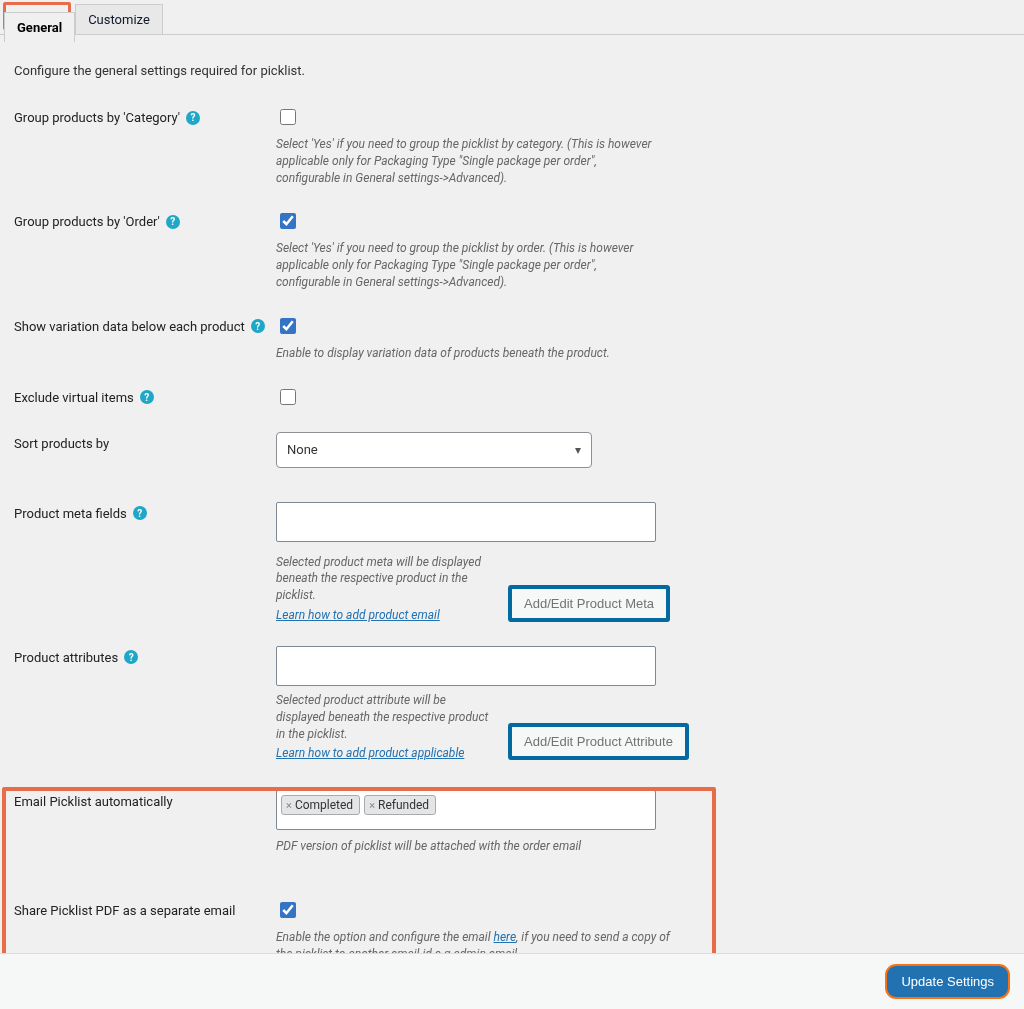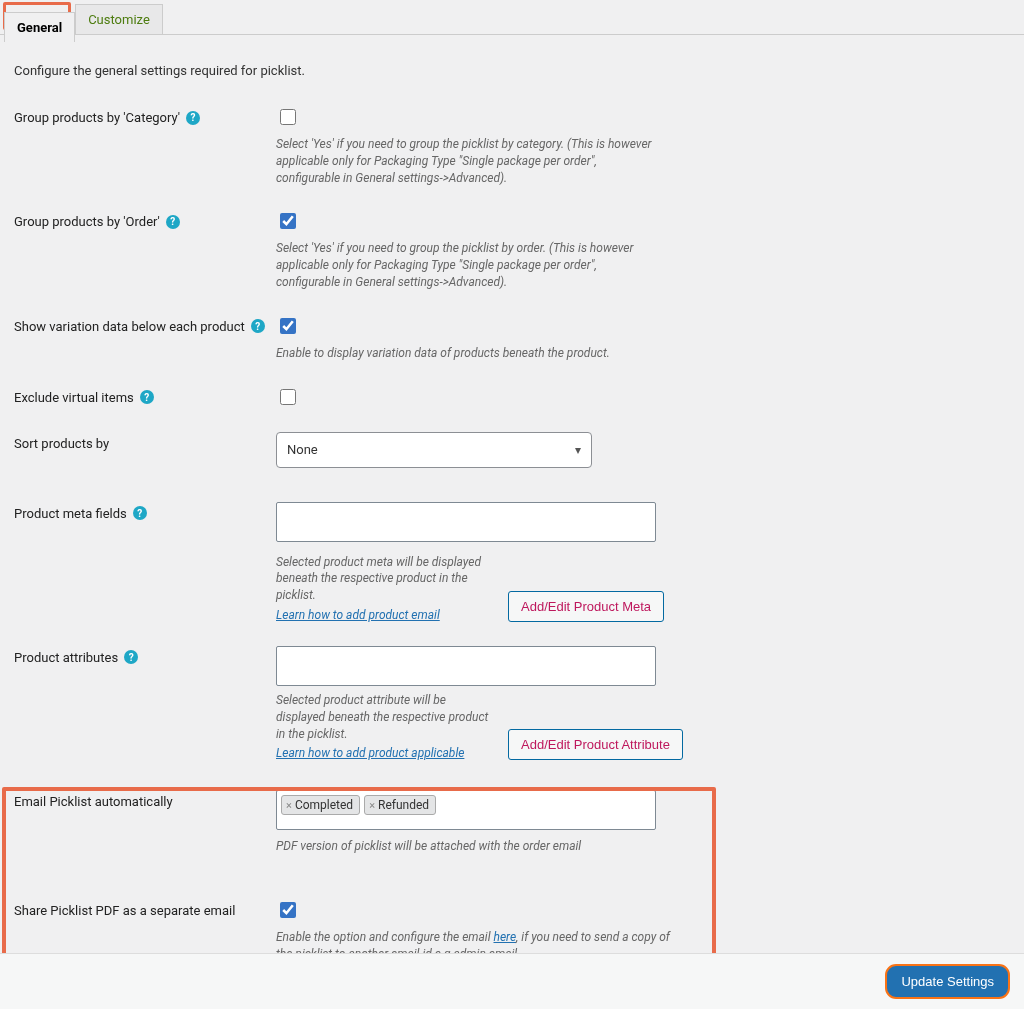--- a/index.html
+++ b/index.html
@@ -24,21 +24,21 @@
     display: flex;
     padding: 4px 4px 0 4px;
     border-bottom: 1px solid #ccc;
     background: #f0f0f1;
   }
   .tab {
     padding: 7px 12px;
     border: 1px solid #ccc;
     border-bottom: none;
     background: #e8e8e9;
-    color: #4d7c0f;
+    color: #0f172a;
     cursor: pointer;
     margin-right: 0;
     font-size: 13px;
   }
   .tab.active {
     background: #f0f0f1;
     color: #000;
     font-weight: 700;
     border-color: #ccc;
     position: relative;
@@ -153,23 +153,23 @@
     border-radius: 3px;
     padding: 2px 6px 2px 4px;
     font-size: 12px;
     display: inline-flex;
     align-items: center;
     gap: 3px;
     color: #333;
   }
   .tag-x { color:#888; font-size:11px; cursor:pointer; }
   .btn-secondary {
-    border: 1px solid #0369a1;
+    border: 4px solid #0369a1;
     background: #f6f7f7;
-    color: #be185d;
+    color: #737373;
     padding: 7px 12px;
     border-radius: 3px;
     font-size: 13px;
     cursor: pointer;
   }
   .meta-row {
     display: flex;
     gap: 12px;
     align-items: flex-end;
   }

